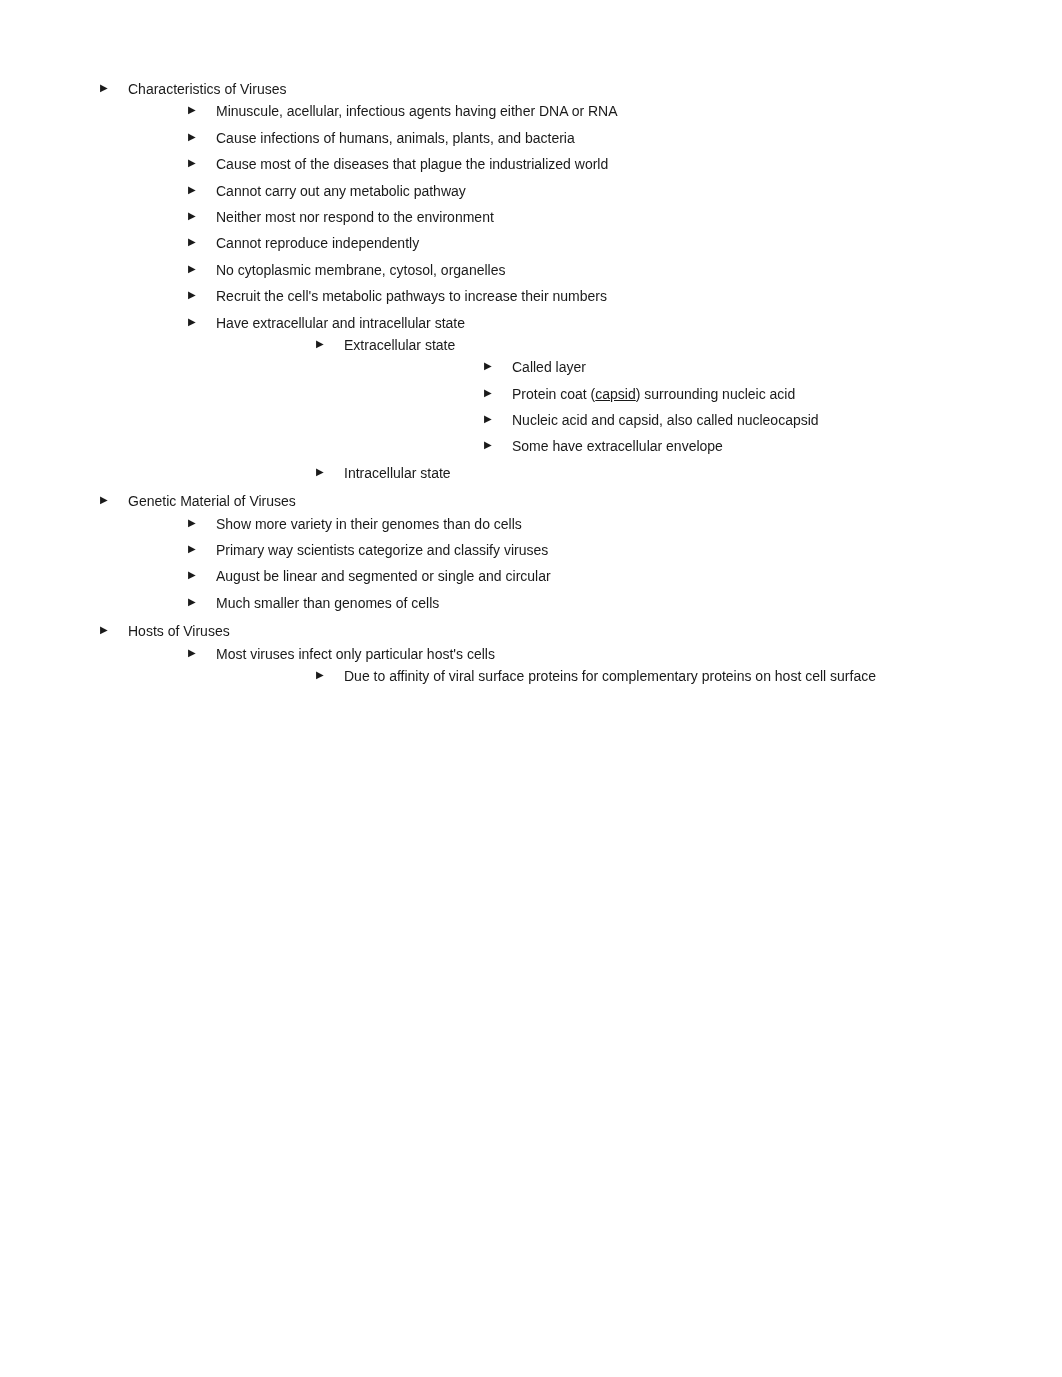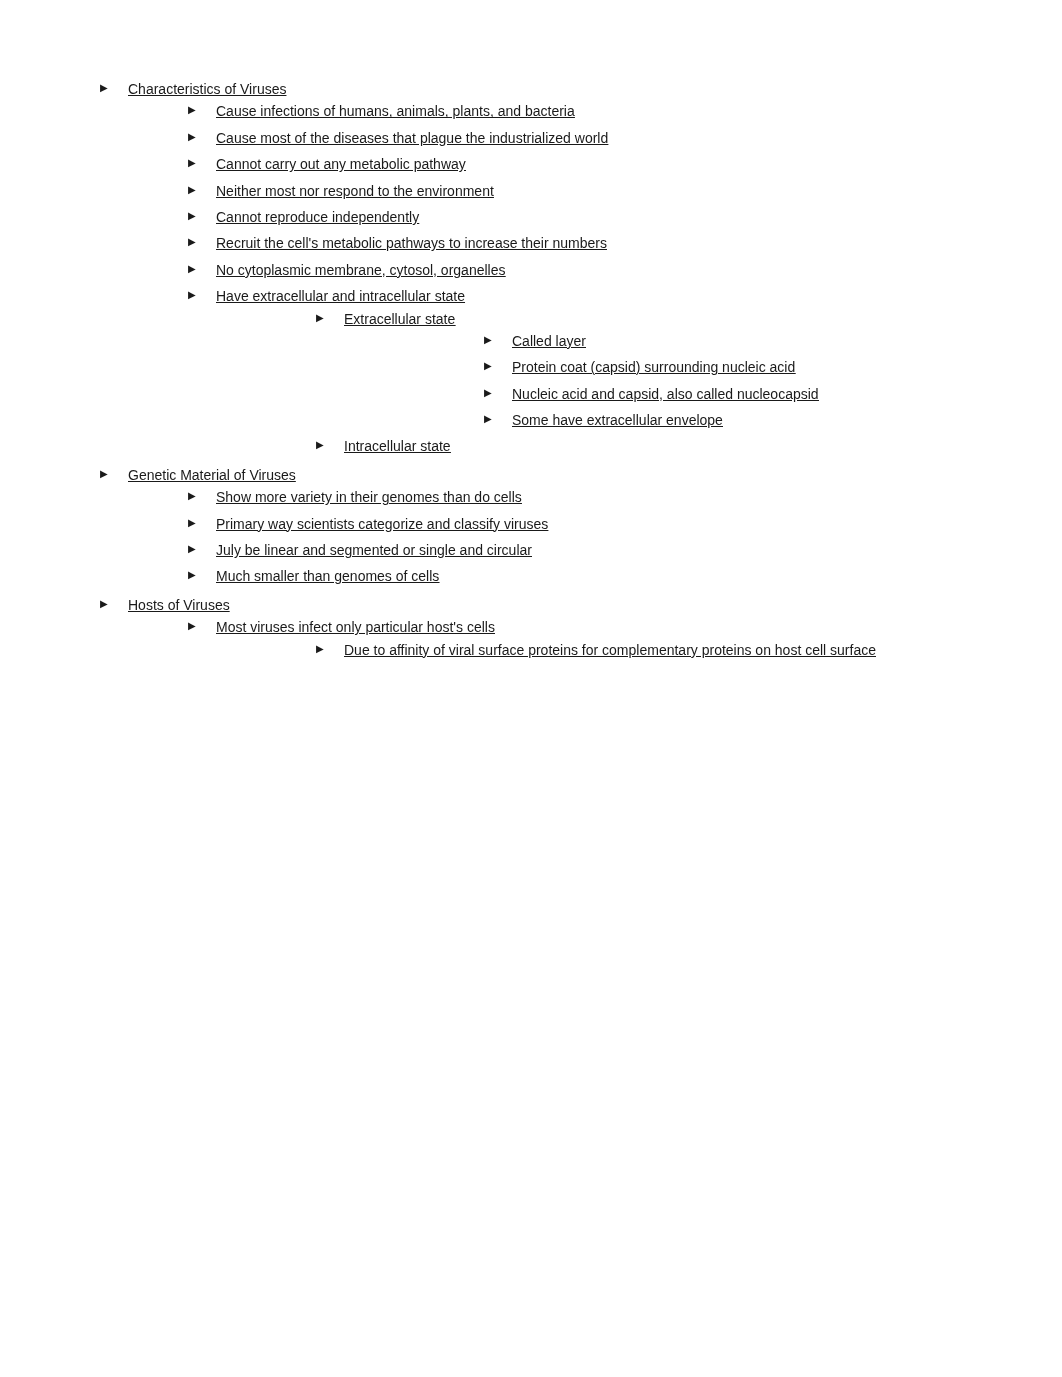--- a/index.html
+++ b/index.html
@@ -22,21 +22,20 @@
       font-size: 13px;
       color: #333;
       margin-bottom: 18px;
       font-weight: normal;
     }
 
     .outline {
       list-style: none;
       padding: 0;
       margin: 0;
-      text-decoration: underline;
     }
 
     .outline li {
       position: relative;
       padding-left: 28px;
       margin-bottom: 4px;
       line-height: 1.6;
     }
 
     .outline li::before {
@@ -70,42 +69,43 @@
     }
   </style>
 </head>
 <body>
 
 <div class="page-title"></div>
 
 <div id="outline-container">
     <ul class="outline">
       <li class="level1"><span>Characteristics of Viruses</span><ul class="outline">
+          <li class="level2"><span>Minuscule, acellular, infectious agents having either DNA or RNA</span></li>
           <li class="level2"><span>Cause infections of humans, animals, plants, and bacteria</span></li>
           <li class="level2"><span>Cause most of the diseases that plague the industrialized world</span></li>
           <li class="level2"><span>Cannot carry out any metabolic pathway</span></li>
           <li class="level2"><span>Neither most nor respond to the environment</span></li>
           <li class="level2"><span>Cannot reproduce independently</span></li>
+          <li class="level2"><span>No cytoplasmic membrane, cytosol, organelles</span></li>
           <li class="level2"><span>Recruit the cell's metabolic pathways to increase their numbers</span></li>
-          <li class="level2"><span>No cytoplasmic membrane, cytosol, organelles</span></li>
           <li class="level2"><span>Have extracellular and intracellular state</span><ul class="outline">
               <li class="level3"><span>Extracellular state</span><ul class="outline">
                   <li class="level4"><span>Called layer</span></li>
                   <li class="level4"><span>Protein coat (<span class="underline">capsid</span>) surrounding nucleic acid</span></li>
                   <li class="level4"><span>Nucleic acid and capsid, also called nucleocapsid</span></li>
                   <li class="level4"><span>Some have extracellular envelope</span></li>
                 </ul></li>
               <li class="level3"><span>Intracellular state</span><ul class="outline">
                 </ul></li>
             </ul></li>
         </ul></li>
       <li class="level1"><span>Genetic Material of Viruses</span><ul class="outline">
           <li class="level2"><span>Show more variety in their genomes than do cells</span></li>
           <li class="level2"><span>Primary way scientists categorize and classify viruses</span></li>
-          <li class="level2"><span>July be linear and segmented or single and circular</span></li>
+          <li class="level2"><span>August be linear and segmented or single and circular</span></li>
           <li class="level2"><span>Much smaller than genomes of cells</span></li>
         </ul></li>
       <li class="level1"><span>Hosts of Viruses</span><ul class="outline">
           <li class="level2"><span>Most viruses infect only particular host's cells</span><ul class="outline">
               <li class="level3"><span>Due to affinity of viral surface proteins for complementary proteins on host cell surface</span></li>
             </ul></li>
         </ul></li>
     </ul>
   </div>
 

